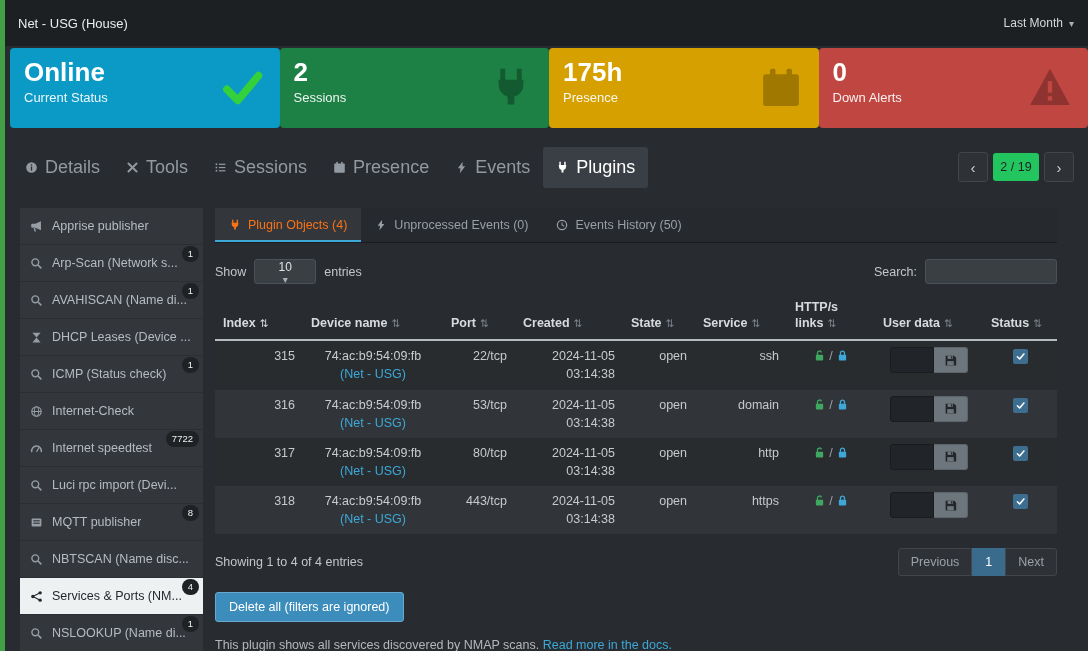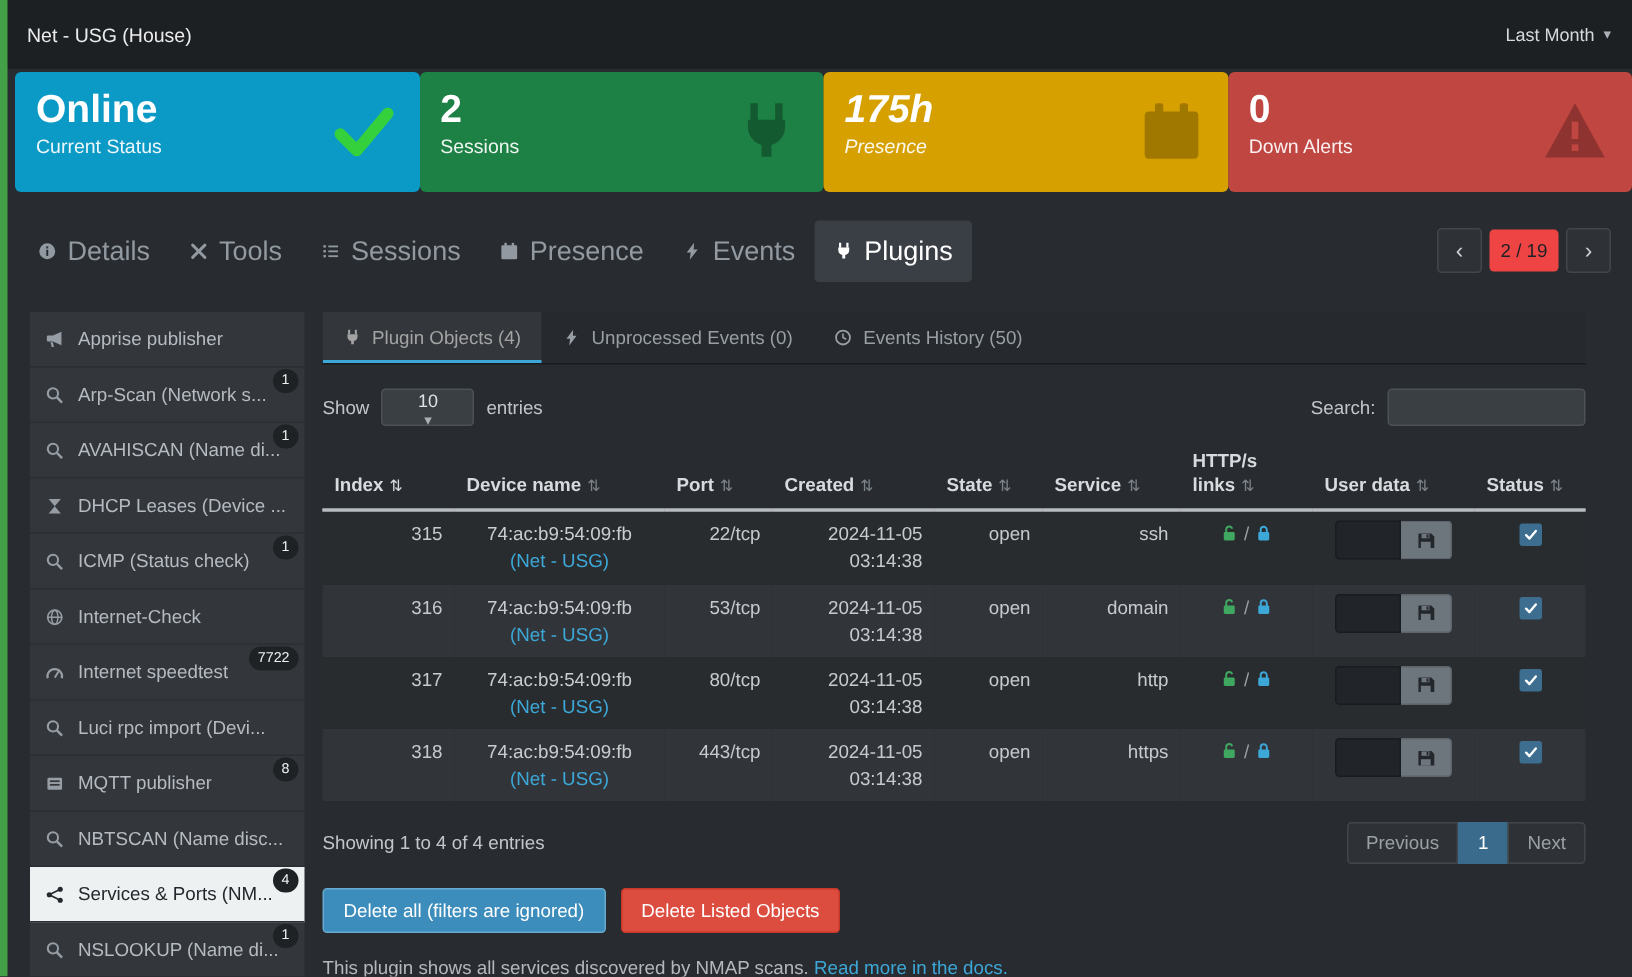--- a/index.html
+++ b/index.html
@@ -15,39 +15,39 @@
   .topbar { height:46px; background:#1c2023; display:flex; align-items:center; padding:0 14px 0 18px; }
   .title { font-size:13px; color:#ececec;text-align:center; }
   .period { margin-left:auto; font-size:12px; color:#d6d9db; display:flex; align-items:center; gap:6px; cursor:pointer; }
   .caret { font-size:10px; color:#aab0b5; }
 
   
   .cards { display:flex; margin:2px 0 0 10px; }
   .card { flex:1; height:80px; border-radius:4px; position:relative; padding:10px 14px; color:#fff; }
   .card-blue { background:#0b99c6; }
   .card-green { background:#1d8045; }
-  .card-orange { background:#d5a000;font-style:italic; }
+  .card-orange { background:#d5a000; }
   .card-red { background:#bf4641; }
   .card-value { font-size:26px; font-weight:bold; line-height:1.15; }
   .card-label { font-size:13px; margin-top:2px; color:rgba(255,255,255,.92); }
   .card-icon { position:absolute; right:16px; top:50%; transform:translateY(-50%); width:44px; height:44px; }
   .card-blue .card-icon { color:#35d13c; }
   .card-green .card-icon { color:#135a30; }
   .card-orange .card-icon { color:#a07800; }
   .card-red .card-icon { color:#8f3330; }
 
   
   .tabrow { display:flex; align-items:center; margin:20px 14px 0 12px; height:38px; }
   .tab { display:flex; align-items:center; gap:7px; padding:10px 13px; font-size:18px; color:#9299a0; cursor:pointer; }
   .tab svg { width:13px; height:13px; }
   .tab.active { background:#3a3f45; color:#fff; border-radius:3px; }
   .pager { margin-left:auto; display:flex; gap:5px; align-items:center; }
   .pg-btn { width:30px; height:30px; background:#2e3236; border:1px solid #41464b; color:#cfd3d6;
     font-size:15px; border-radius:3px; cursor:pointer; font-family:inherit; }
-  .pg-indicator { min-width:46px; height:28px; background:#ef4444; color:#1e2226; font-size:12.5px;
+  .pg-indicator { min-width:46px; height:28px; background:#22c55e; color:#1e2226; font-size:12.5px;
     display:flex; align-items:center; justify-content:center; border-radius:3px; padding:0 6px; }
 
   
   .content { display:flex; gap:12px; margin:22px 31px 0 20px; align-items:flex-start; }
 
   
   .sidebar { width:183px; flex:none; }
   .side-item { height:37px; display:flex; align-items:center; gap:9px; padding:0 10px; background:#33373c;
     border-bottom:1px solid #2b2f33; font-size:12.5px; color:#b5bbc1; position:relative; cursor:pointer; }
   .side-item svg { width:13px; height:13px; flex:none; color:#969da4; }
@@ -56,21 +56,21 @@
   .side-label { white-space:nowrap; overflow:hidden; }
   .side-badge { position:absolute; top:1px; right:4px; background:#1e2225; border-radius:9px;
     font-size:9.5px; line-height:1; padding:3px 6px; color:#f0f0f0; }
   .side-badge:empty { display:none; }
 
   
   .main { flex:1; min-width:0; }
   .ptabs { display:flex; background:#26292d; border-bottom:1px solid #191c1f; }
   .ptab { display:flex; align-items:center; gap:7px; padding:10px 14px; font-size:12.5px; color:#989fa5; cursor:pointer; }
   .ptab svg { width:12px; height:12px; }
-  .ptab.active { background:#33373c; color:#a3a3a3; box-shadow:inset 0 -2px 0 #3da8d8; }
+  .ptab.active { background:#33373c; color:#f97316; box-shadow:inset 0 -2px 0 #3da8d8; }
 
   .controls { display:flex; align-items:center; gap:8px; margin:16px 0 12px; font-size:12.5px; color:#c2c6c9; }
   .select { display:flex; align-items:center; justify-content:space-between; width:62px; height:25px;
     background:#3a3f44; border:1px solid #4b5156; border-radius:3px; padding:0 7px; color:#dfe2e5;
     cursor:pointer; font-size:12px;flex-direction:column; }
   .search { margin-left:auto; display:flex; align-items:center; gap:8px; }
   .search input { width:132px; height:25px; background:#3a3f44; border:1px solid #4b5156; border-radius:3px;
     color:#e0e0e0; padding:0 6px; font-family:inherit; }
 
   table { width:100%; border-collapse:collapse; font-size:12.5px; margin-top:4px; table-layout:fixed; }
@@ -600,21 +600,20 @@
       <span>Showing 1 to 4 of 4 entries</span>
       <div class="pagination">
         <button>Previous</button>
         <button class="current">1</button>
         <button>Next</button>
       </div>
     </div>
 
     <div class="actions">
       <button class="btn blue">Delete all (filters are ignored)</button>
-      <button class="btn red">Delete Listed Objects</button>
     </div>
 
     <div class="note">
       <span>This plugin shows all services discovered by NMAP scans.</span>
       <a>Read more in the docs.</a>
     </div>
   </main>
 </div>
 
 </body></html>

